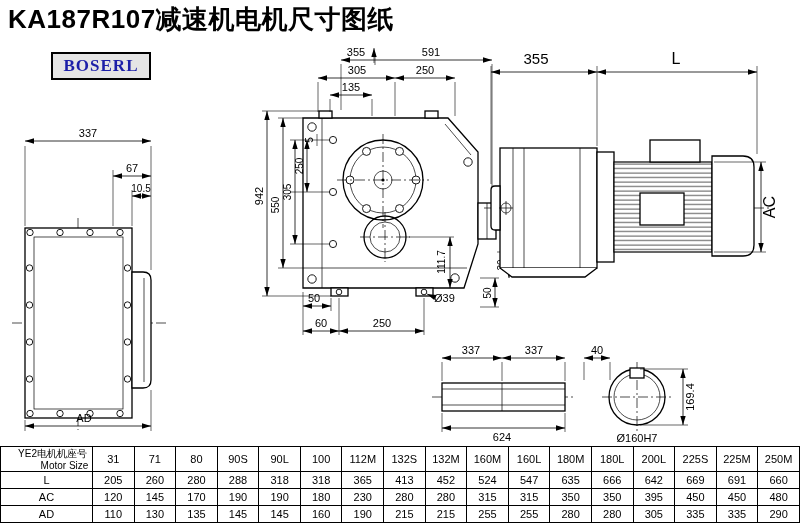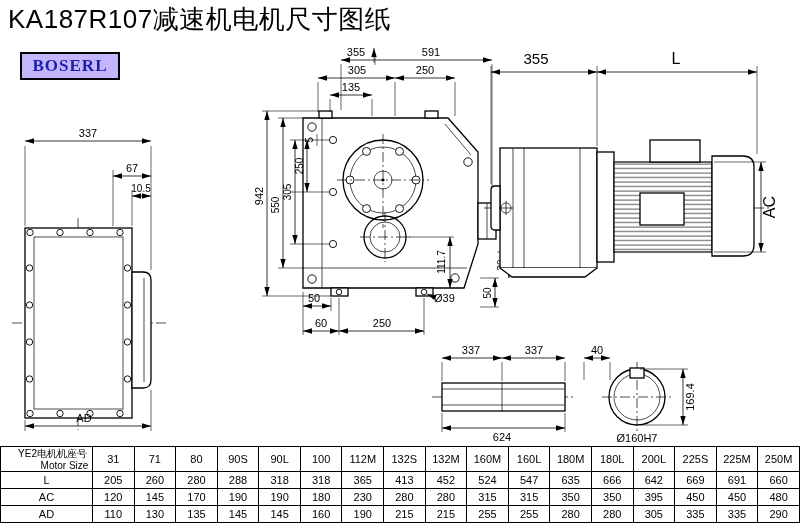--- a/index.html
+++ b/index.html
@@ -1,20 +1,20 @@
 <!DOCTYPE html>
 <html><head>
 <meta charset="utf-8">
 <style>
   *{box-sizing:border-box;margin:0;padding:0;}
   html,body{background:#fff;}
   body{width:800px;height:528px;position:relative;overflow:hidden;font-family:"Liberation Sans",sans-serif;color:#000;}
 
-  #page-title{position:absolute;left:8px;top:2px;font-size:26px;font-weight:normal;letter-spacing:0.5px;}
-  #brand-box{position:absolute;left:20px;top:52px;width:100px;height:28px;border:2px solid #000;display:flex;align-items:center;justify-content:center;background:#c4b5fd;}
+  #page-title{position:absolute;left:8px;top:2px;font-size:26px;font-weight:bold;letter-spacing:0.5px;}
+  #brand-box{position:absolute;left:51px;top:52px;width:100px;height:28px;border:2px solid #000;display:flex;align-items:center;justify-content:center;background:#e5e5e5;}
   #brand-box span{color:#1c1fa8;font-family:"Liberation Serif",serif;font-weight:bold;font-size:17px;letter-spacing:1px;}
 
   #drawing{position:absolute;left:0;top:0;}
   #drawing text{font-family:"Liberation Sans",sans-serif;fill:#000;}
   .d{font-size:11px;}
   .ds{font-size:10px;}
   .dbig{font-size:15px;}
   .dser{font-family:"Liberation Serif",serif;font-size:16px;}
   .ln{stroke:#000;stroke-width:1.3;fill:none;}
   .lt{stroke:#000;stroke-width:0.7;fill:none;}

